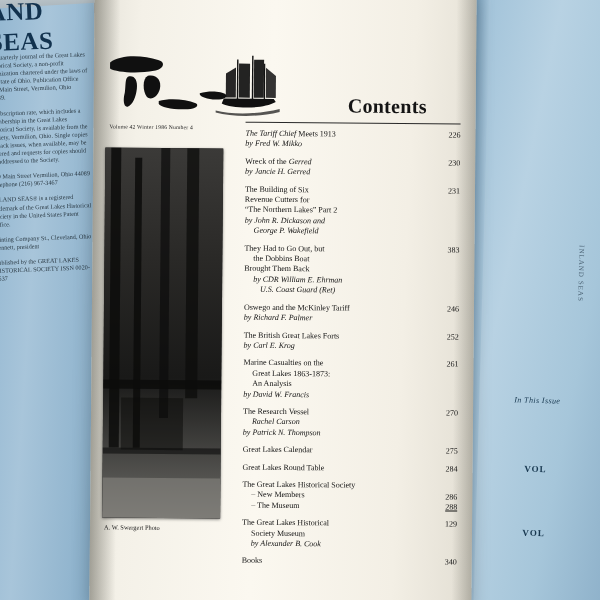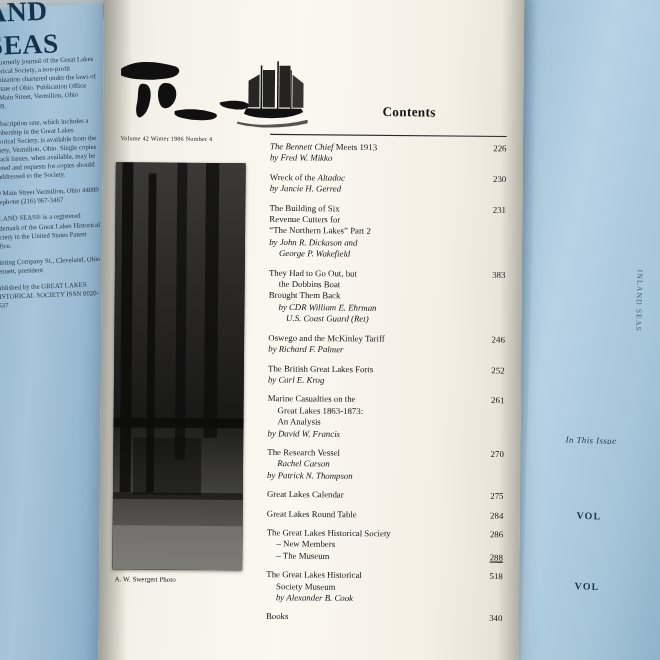--- a/index.html
+++ b/index.html
@@ -194,21 +194,21 @@
     width: 130px;
     font-size: 6.4px;
     color: #1a1a1a;
   }
 
   
   .contents-title {
     position: absolute;
     left: 254px;
     top: 100px;
-    font-size: 12px;
+    font-size: 20px;
     font-weight: bold;
     color: #141414;
     letter-spacing: .3px;
   }
   .toc {
     position: absolute;
     left: 152px;
     top: 128px;
     width: 215px;
     border-top: 1px solid #2a2a2a;
@@ -308,27 +308,27 @@
       <div class="beam" style="left:18px; top:250px; width:62px; height:52px; opacity:.55;"></div>
       <div class="beam" style="left:0px; top:330px; width:118px; height:40px; background:#8c8b85; opacity:.55;"></div>
     </div>
     <div class="photo-caption">A. W. Swergert Photo</div>
 
     <div class="contents-title">Contents</div>
 
     <div class="toc">
 
       <div class="toc-entry">
-        <span class="ln"><span class="ital">The Bennett Chief</span> <span>Meets 1913</span></span>
+        <span class="ln"><span class="ital">The Tariff Chief</span> <span>Meets 1913</span></span>
         <span class="ln ital">by Fred W. Mikko</span>
         <span class="pg">226</span>
       </div>
 
       <div class="toc-entry">
-        <span class="ln">Wreck of the <span class="ital">Altadoc</span></span>
+        <span class="ln">Wreck of the <span class="ital">Gerred</span></span>
         <span class="ln ital">by Jancie H. Gerred</span>
         <span class="pg">230</span>
       </div>
 
       <div class="toc-entry">
         <span class="ln">The Building of Six</span>
         <span class="ln">Revenue Cutters for</span>
         <span class="ln">“The Northern Lakes” Part 2</span>
         <span class="ln ital">by John R. Dickason and</span>
         <span class="ln ital indent">George P. Wakefield</span>
@@ -378,29 +378,29 @@
 
       <div class="toc-entry">
         <span class="ln">Great Lakes Round Table</span>
         <span class="pg">284</span>
       </div>
 
       <div class="toc-entry">
         <span class="ln">The Great Lakes Historical Society</span>
         <span class="ln indent">– New Members</span>
         <span class="ln indent">– The Museum</span>
-        <span class="pg" style="top:0;">286</span>
+        <span class="pg" style="top:11px;">286</span>
         <span class="pg" style="top:20.8px;text-decoration:underline;">288</span>
       </div>
 
       <div class="toc-entry">
         <span class="ln">The Great Lakes Historical</span>
         <span class="ln indent">Society Museum</span>
         <span class="ln ital indent">by Alexander B. Cook</span>
-        <span class="pg">518</span>
+        <span class="pg">129</span>
       </div>
 
       <div class="toc-entry">
         <span class="ln">Books</span>
         <span class="pg">340</span>
       </div>
 
     </div>
   </div>
 </div>

